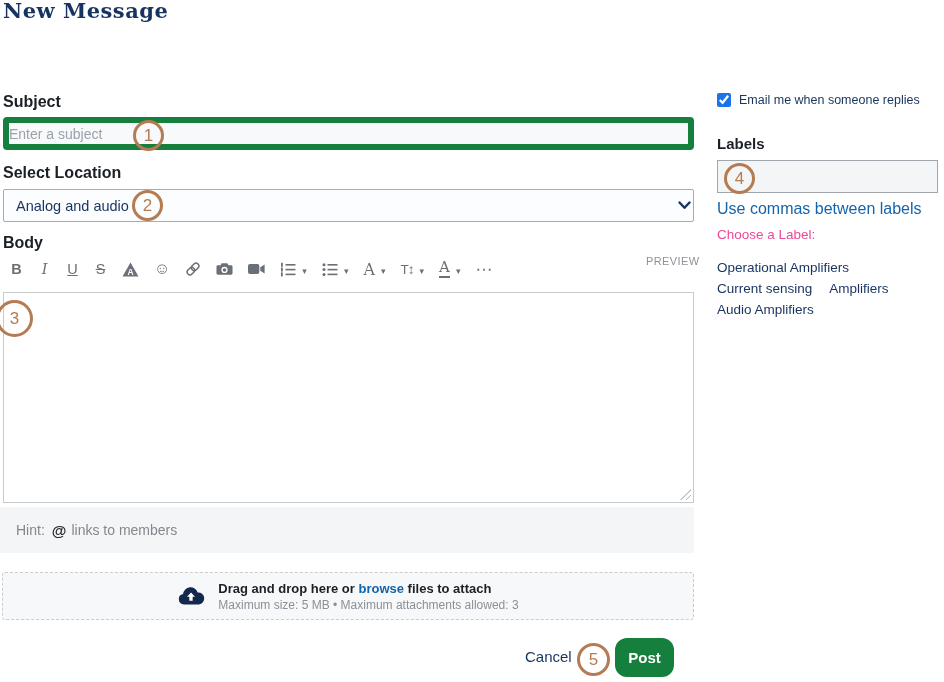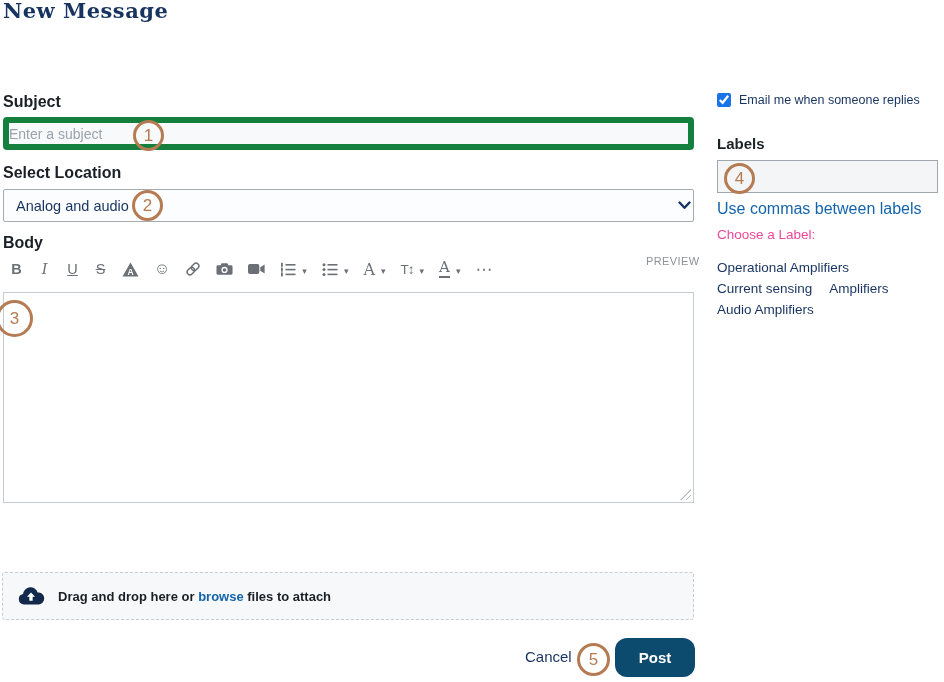--- a/index.html
+++ b/index.html
@@ -63,28 +63,28 @@
           clip-path:polygon(100% 0,100% 100%,0 100%); }
 
   
   .hint-bar { position:absolute; left:0; top:507px; width:694px; height:46px; background:#f4f5f6;
               display:flex; align-items:center; padding-left:16px; font-size:14px; color:#83888e; }
   .hint-at { color:#26292e; font-weight:700; font-size:15px; margin:0 5px 0 7px; }
 
   
   .attach { position:absolute; left:2px; top:572px; width:692px; height:48px;
             border:1px dashed #c8cdd2; border-radius:3px; background:#f7f8f9;
-            display:flex; align-items:center; padding:0 14px; gap:13px; cursor:pointer; }
+            display:flex; align-items:center; padding:0 14px; gap:13px; cursor:pointer;justify-content:center; }
   .attach-line1 { font-size:13px; font-weight:700; color:#1b2026; }
   .attach-link { color:#1464ac; cursor:pointer; }
   .attach-line2 { font-size:12px; color:#8b9096; margin-top:2px; font-weight:400; }
 
   
   .cancel { position:absolute; left:525px; top:648px; font-size:15px; color:#17335f; cursor:pointer; }
-  .post-btn { position:absolute; left:615px; top:638px; width:80px; height:39px; background:#0c4a6e;
+  .post-btn { position:absolute; left:615px; top:638px; width:59px; height:39px; background:#15803d;
               color:#fff; border:none; border-radius:12px; font-size:15px; font-weight:700;
               cursor:pointer; font-family:inherit; }
 
   
   .notify { position:absolute; left:717px; top:93px; display:flex; align-items:flex-start; gap:8px; }
   .notify input { width:14px; height:14px; accent-color:#1a73e8; margin:0; cursor:pointer; }
   .notify-label { font-size:12.5px; color:#17335f; }
   .labels-input { position:absolute; left:717px; top:160px; width:221px; height:33px;
                   border:1px solid #9fa6ad; background:#f4f5f7; outline:none; padding:0 8px;
                   font-size:14px; font-family:inherit; color:#1b2026; }
@@ -198,28 +198,34 @@
       <span class="caret"></span>
     </span>
     <span class="tb tb-more">⋯</span>
   </div>
 
   <div class="body-box">
     <textarea class="body-input" style=""></textarea>
     <span class="grip"></span>
   </div>
 
+  <div class="hint-bar">
+    <span>Hint:</span>
+    <span class="hint-at">@</span>
+    <span>links to members</span>
+  </div>
 
   <div class="attach">
     <svg width="28" height="21" viewBox="0 0 32 24">
       <path d="M8 21 a6 6 0 0 1 -1 -11.9 A8.5 8.5 0 0 1 23.6 7.4 A5.6 5.6 0 0 1 25 21 Z" fill="#13294b"></path>
       <path d="M16 7.5 l4.6 4.8 h-2.7 v4.6 h-3.8 v-4.6 h-2.7 Z" fill="#ffffff"></path>
     </svg>
     <div>
       <div class="attach-line1"><span>Drag and drop here or </span><span class="attach-link">browse</span><span> files to attach</span></div>
+      <div class="attach-line2">Maximum size: 5 MB • Maximum attachments allowed: 3</div>
     </div>
   </div>
 
   <div class="cancel">Cancel</div>
   <button class="post-btn">Post</button>
 
   <div class="notify">
     <input type="checkbox" checked="" style="">
     <span class="notify-label">Email me when someone replies</span>
   </div>

